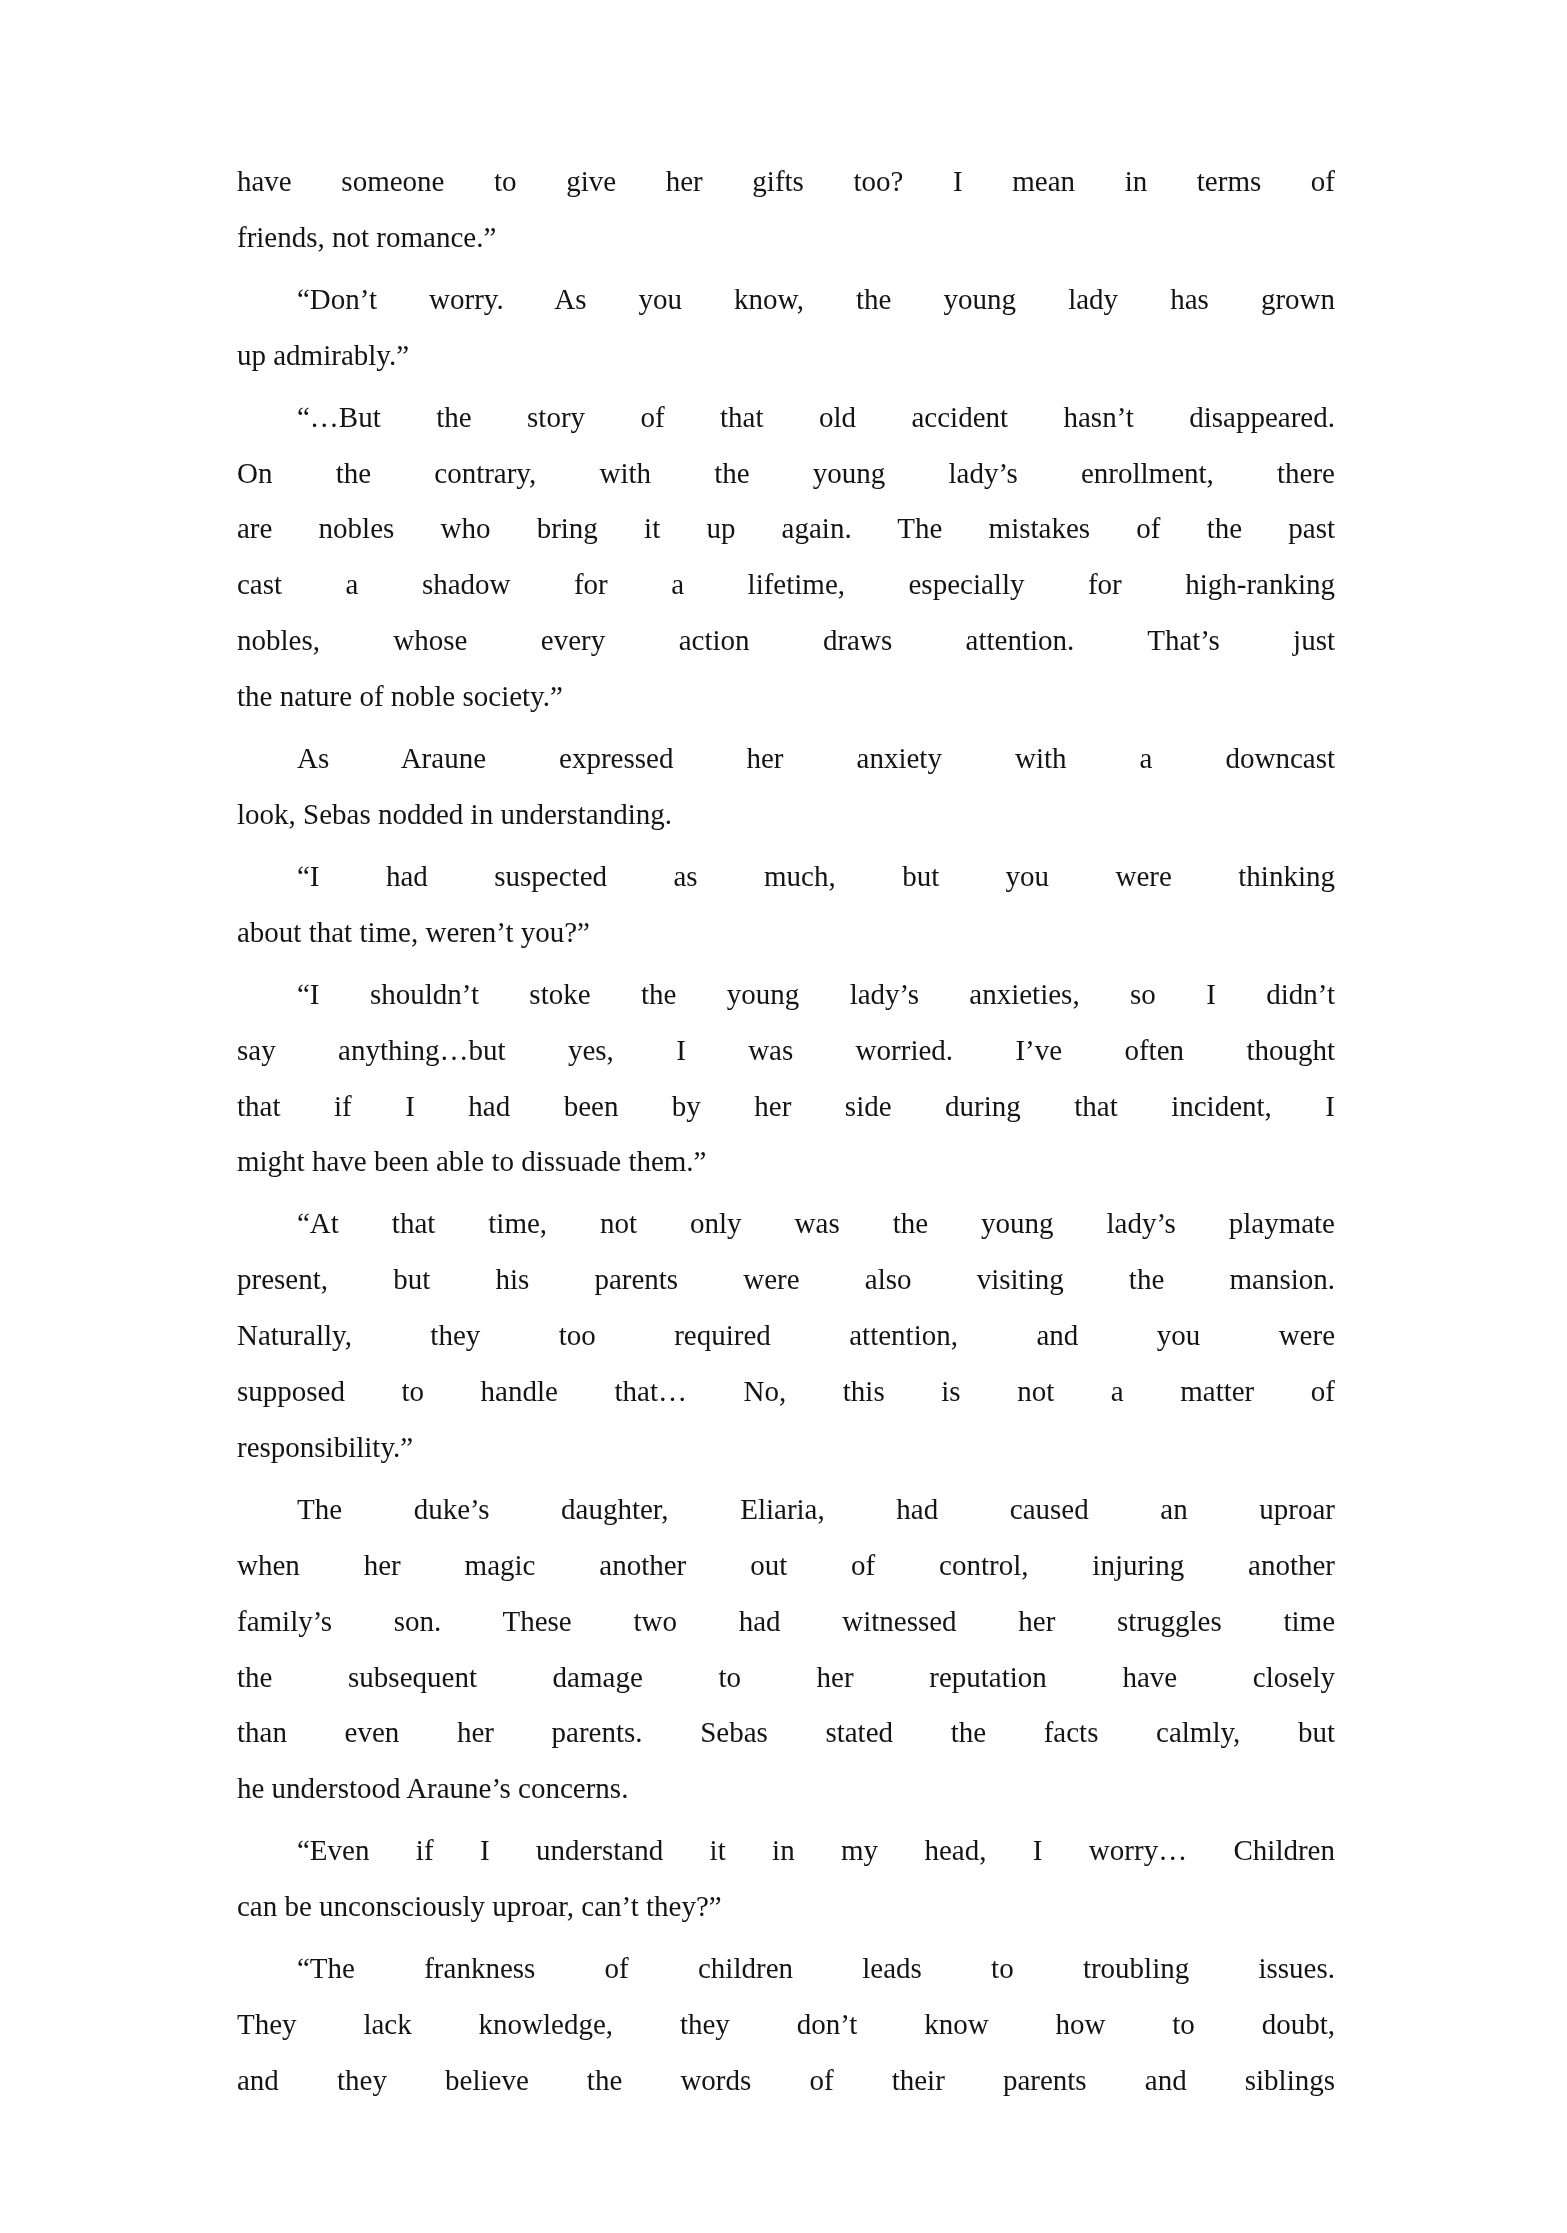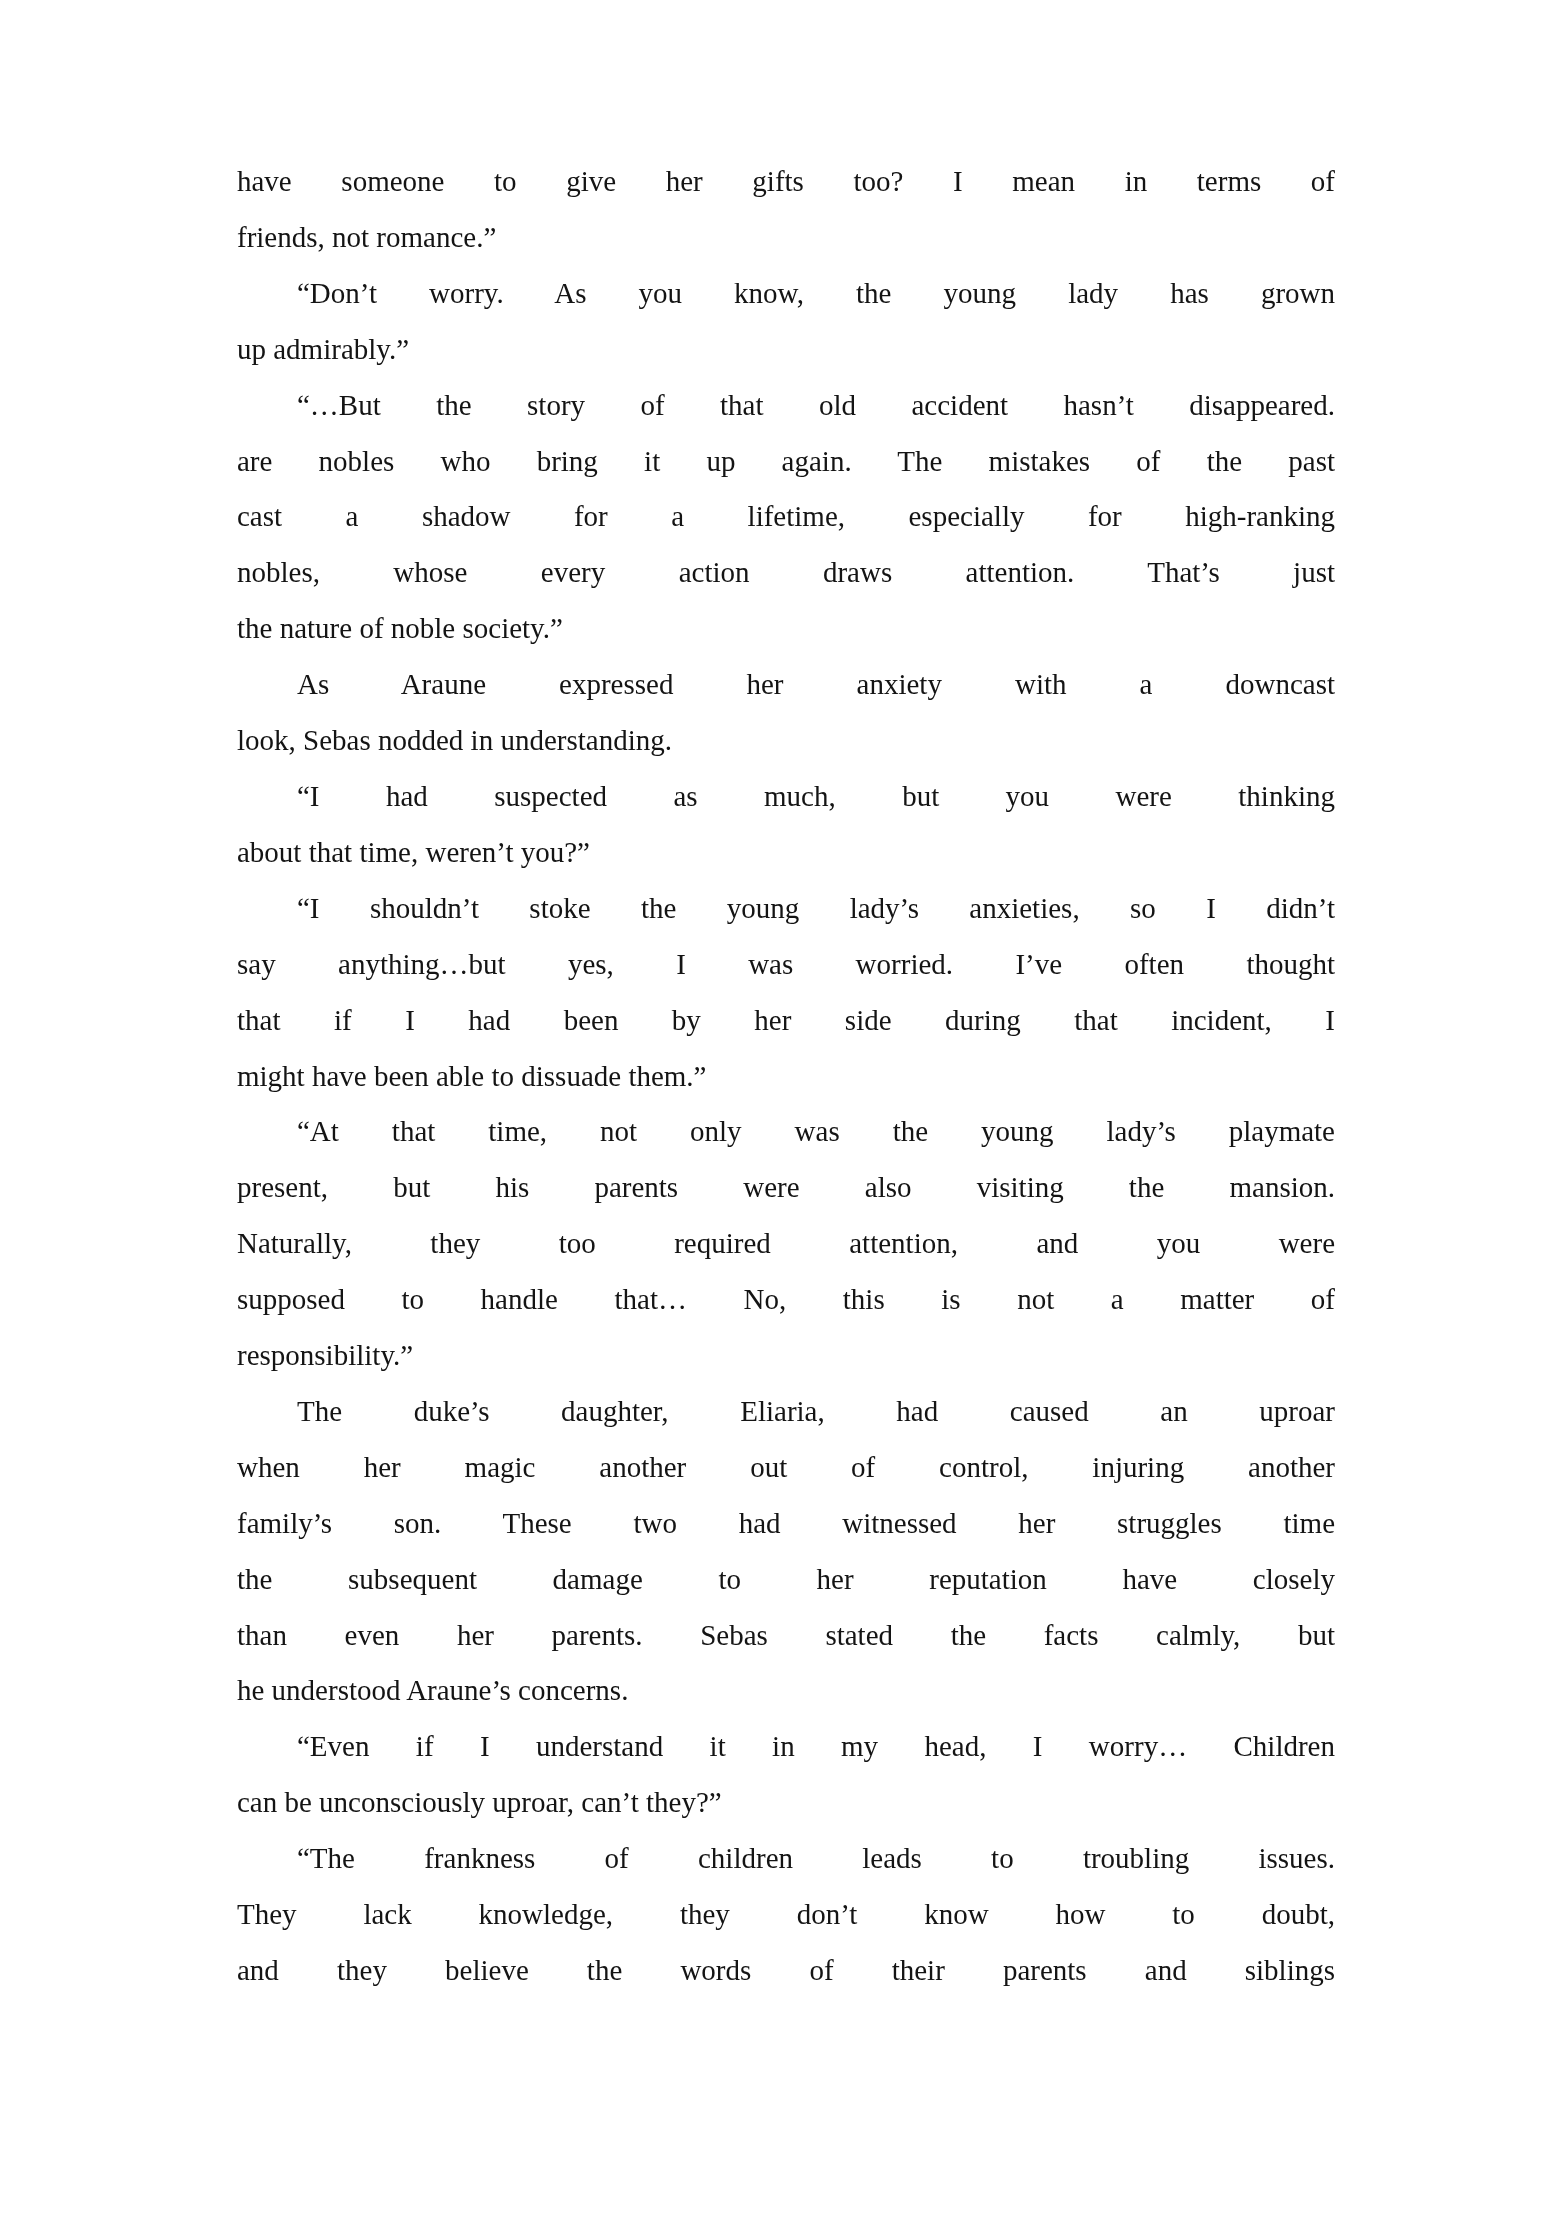--- a/index.html
+++ b/index.html
@@ -29,32 +29,34 @@
     margin: 0;
     padding: 0;
     text-align: justify;      
     white-space: normal;
   }
   .text-line.jfull {
     text-align-last: justify; 
   }
   .text-line.indent {
     text-indent: 60px;        
+    margin-top: 6px;
   }
 </style>
 </head>
 <body>
 
 <div class="book-page" style="background: rgb(255, 255, 255);">
   <div class="text-block" style="color: rgb(20, 20, 20);">
       <p class="text-line jfull">have someone to give her gifts too? I mean in terms of</p>
       <p class="text-line">friends, not romance.”</p>
       <p class="text-line indent jfull">“Don’t worry. As you know, the young lady has grown</p>
       <p class="text-line">up admirably.”</p>
       <p class="text-line indent jfull">“…But the story of that old accident hasn’t disappeared.</p>
+      <p class="text-line jfull">On the contrary, with the young lady’s enrollment, there</p>
       <p class="text-line jfull">are nobles who bring it up again. The mistakes of the past</p>
       <p class="text-line jfull">cast a shadow for a lifetime, especially for high-ranking</p>
       <p class="text-line jfull">nobles, whose every action draws attention. That’s just</p>
       <p class="text-line">the nature of noble society.”</p>
       <p class="text-line indent jfull">As Araune expressed her anxiety with a downcast</p>
       <p class="text-line">look, Sebas nodded in understanding.</p>
       <p class="text-line indent jfull">“I had suspected as much, but you were thinking</p>
       <p class="text-line">about that time, weren’t you?”</p>
       <p class="text-line indent jfull">“I shouldn’t stoke the young lady’s anxieties, so I didn’t</p>
       <p class="text-line jfull">say anything…but yes, I was worried. I’ve often thought</p>

